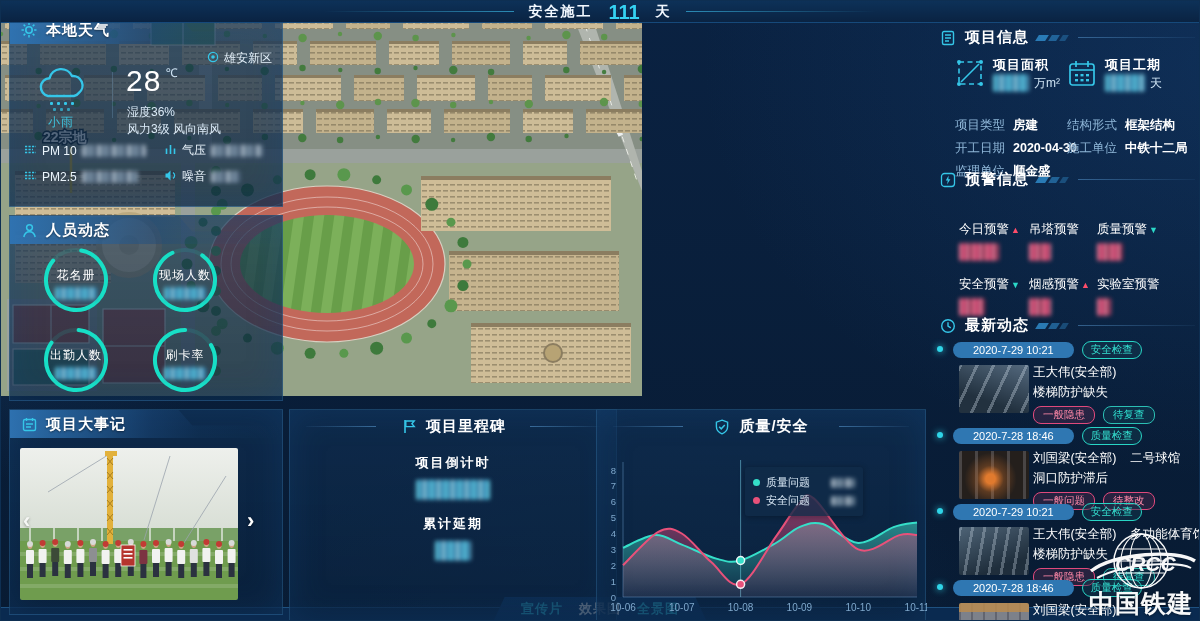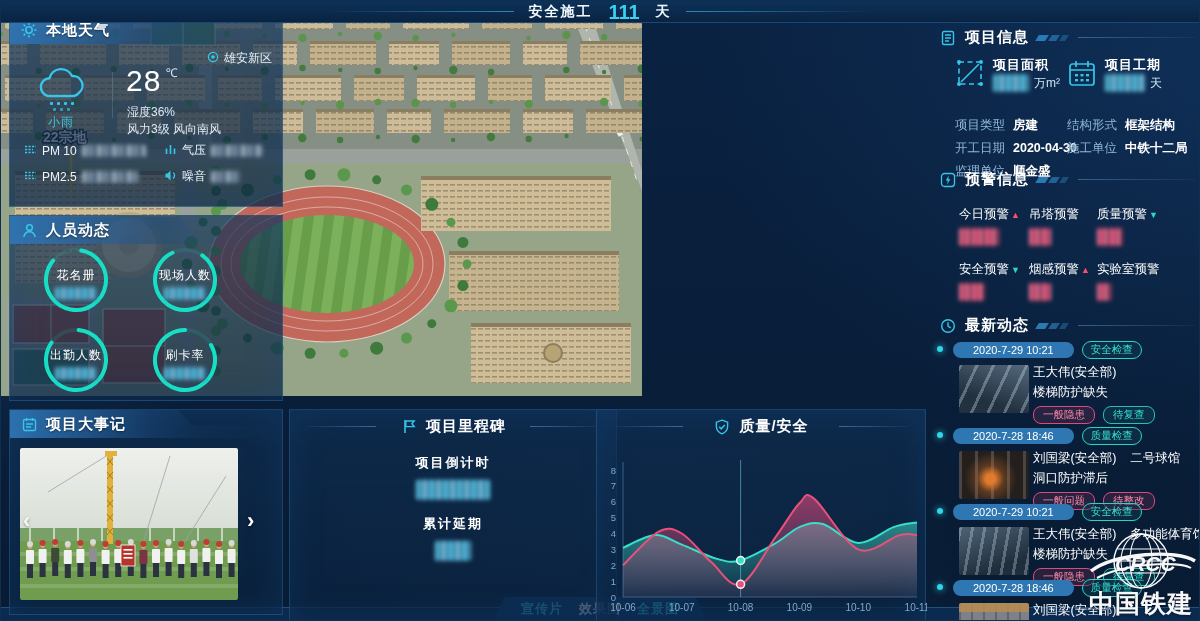--- a/index.html
+++ b/index.html
@@ -99,21 +99,21 @@
   .chips i:nth-child(2){opacity:.6;width:8px;}
   .chips i:nth-child(3){opacity:.4;width:6px;}
   .hline{flex:1;height:1px;background:linear-gradient(90deg,rgba(100,170,230,.45),rgba(100,170,230,.06));}
   .stat{position:absolute;width:130px;}
   .stat .s-label{position:absolute;left:38px;top:0;font-size:13px;font-weight:bold;color:#fff;letter-spacing:1px;}
   .stat .s-val{position:absolute;left:38px;top:17px;white-space:nowrap;}
   .stat .s-unit{font-size:12px;color:#cfe4f4;margin-left:5px;}
   .kv{position:absolute;font-size:12.5px;white-space:nowrap;margin-top:12px;}
   .kv .k{color:#8fb7d8;margin-right:8px;}
   .kv .v{color:#fff;font-weight:bold;}
-  .warn-item{position:absolute;width:80px;}
+  .warn-item{position:absolute;width:80px;margin-top:15px;}
   .warn-label{font-size:12.5px;color:#fff;white-space:nowrap;}
   .warn-label .up{color:#ff4d6a;font-size:9px;margin-left:2px;}
   .warn-label .down{color:#2bd8c8;font-size:9px;margin-left:2px;}
   .warn-item .bb{height:18px;margin-top:5px;display:block;}
   
   .news-item{position:absolute;left:0;width:272px;height:82px;cursor:pointer;}
   .n-dot{position:absolute;left:8px;top:5px;width:6px;height:6px;border-radius:50%;background:#2fd5e8;box-shadow:0 0 7px #2fd5e8;}
   .n-pills{position:absolute;left:24px;top:0;display:flex;align-items:center;gap:8px;}
   .n-date{background:#2f77b2;color:#fff;font-size:11px;padding:2px 20px;border-radius:9px;white-space:nowrap;}
   .n-cat{border:1px solid #28d5c5;color:#35e2d2;font-size:10.5px;padding:1px 8px;border-radius:9px;background:rgba(20,60,80,.45);white-space:nowrap;}
@@ -744,20 +744,32 @@
           <text x="320" y="201" font-size="10" text-anchor="middle" fill="#7fa8cc">10-11</text>
           <line x1="143.6" y1="50" x2="143.6" y2="187" stroke="rgba(120,210,235,.55)" stroke-width="1"></line>
           <path d="M26.0,137.8C31.4,135.7 48.5,125.6 58.3,125.1C68.1,124.6 74.5,130.6 84.8,134.6C95.1,138.6 110.3,146.3 120.1,148.9C129.9,151.5 133.8,153.1 143.6,150.5C153.4,147.8 169.1,138.6 178.9,133.0C188.7,127.5 194.6,120.3 202.4,117.1C210.2,114.0 216.1,111.3 225.9,114.0C235.7,116.6 249.4,132.5 261.2,133.0C273.0,133.6 286.7,120.6 296.5,117.1C306.3,113.7 316.1,113.2 320.0,112.4L320,187L26,187Z" fill="url(#gTeal)" stroke="none"></path>
           <path d="M26.0,155.3C31.9,149.7 51.5,127.2 61.3,121.9C71.1,116.6 76.0,118.5 84.8,123.5C93.6,128.5 104.4,143.6 114.2,152.1C124.0,160.5 132.8,178.5 143.6,174.3C154.4,170.1 169.1,140.2 178.9,126.7C188.7,113.2 196.0,99.7 202.4,93.3C208.8,87.0 207.3,80.9 217.1,88.6C226.9,96.2 247.0,133.3 261.2,139.4C275.4,145.5 292.6,127.5 302.4,125.1C312.2,122.7 317.1,125.1 320.0,125.1L320,187L26,187Z" fill="url(#gPink)" stroke="none"></path>
           <path d="M26.0,137.8C31.4,135.7 48.5,125.6 58.3,125.1C68.1,124.6 74.5,130.6 84.8,134.6C95.1,138.6 110.3,146.3 120.1,148.9C129.9,151.5 133.8,153.1 143.6,150.5C153.4,147.8 169.1,138.6 178.9,133.0C188.7,127.5 194.6,120.3 202.4,117.1C210.2,114.0 216.1,111.3 225.9,114.0C235.7,116.6 249.4,132.5 261.2,133.0C273.0,133.6 286.7,120.6 296.5,117.1C306.3,113.7 316.1,113.2 320.0,112.4" fill="none" stroke="#35dfc9" stroke-width="2"></path>
           <path d="M26.0,155.3C31.9,149.7 51.5,127.2 61.3,121.9C71.1,116.6 76.0,118.5 84.8,123.5C93.6,128.5 104.4,143.6 114.2,152.1C124.0,160.5 132.8,178.5 143.6,174.3C154.4,170.1 169.1,140.2 178.9,126.7C188.7,113.2 196.0,99.7 202.4,93.3C208.8,87.0 207.3,80.9 217.1,88.6C226.9,96.2 247.0,133.3 261.2,139.4C275.4,145.5 292.6,127.5 302.4,125.1C312.2,122.7 317.1,125.1 320.0,125.1" fill="none" stroke="#e8517a" stroke-width="2"></path>
           <circle cx="143.6" cy="150.4875" r="4" fill="#35dfc9" stroke="rgba(255,255,255,.9)" stroke-width="1.5"></circle>
           <circle cx="143.6" cy="174.3" r="4" fill="#e8517a" stroke="rgba(255,255,255,.9)" stroke-width="1.5"></circle>
         </g>
     </svg>
+    <div class="legend" id="legend">
+        <div class="lg-row">
+          <span class="lg-dot" style="background: rgb(53, 223, 201);"></span>
+          <span>质量问题</span>
+          <span class="bb bb-gray"></span>
+        </div>
+        <div class="lg-row">
+          <span class="lg-dot" style="background: rgb(232, 81, 122);"></span>
+          <span>安全问题</span>
+          <span class="bb bb-gray"></span>
+        </div>
+      </div>
   </div>
 
   <div id="right-col">
 
     <div class="rhead" style="top:27px;">
       <span class="pico">
         <svg width="16" height="16" viewBox="0 0 16 16">
             <rect x="2.5" y="1.5" width="11" height="13" rx="1.5" fill="none" stroke="#35c6e8" stroke-width="1.4"></rect>
             <path d="M5 5h6M5 8h6M5 11h4" stroke="#35c6e8" stroke-width="1.3"></path>
           </svg>

